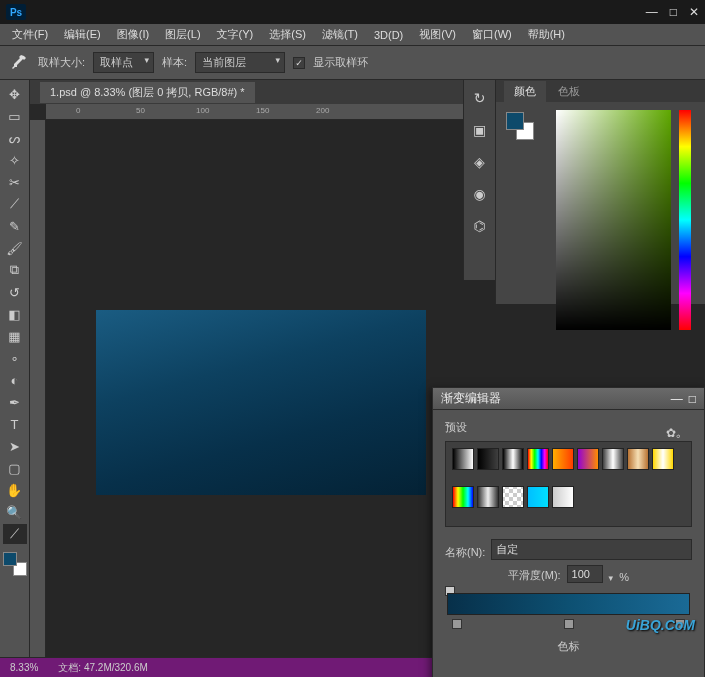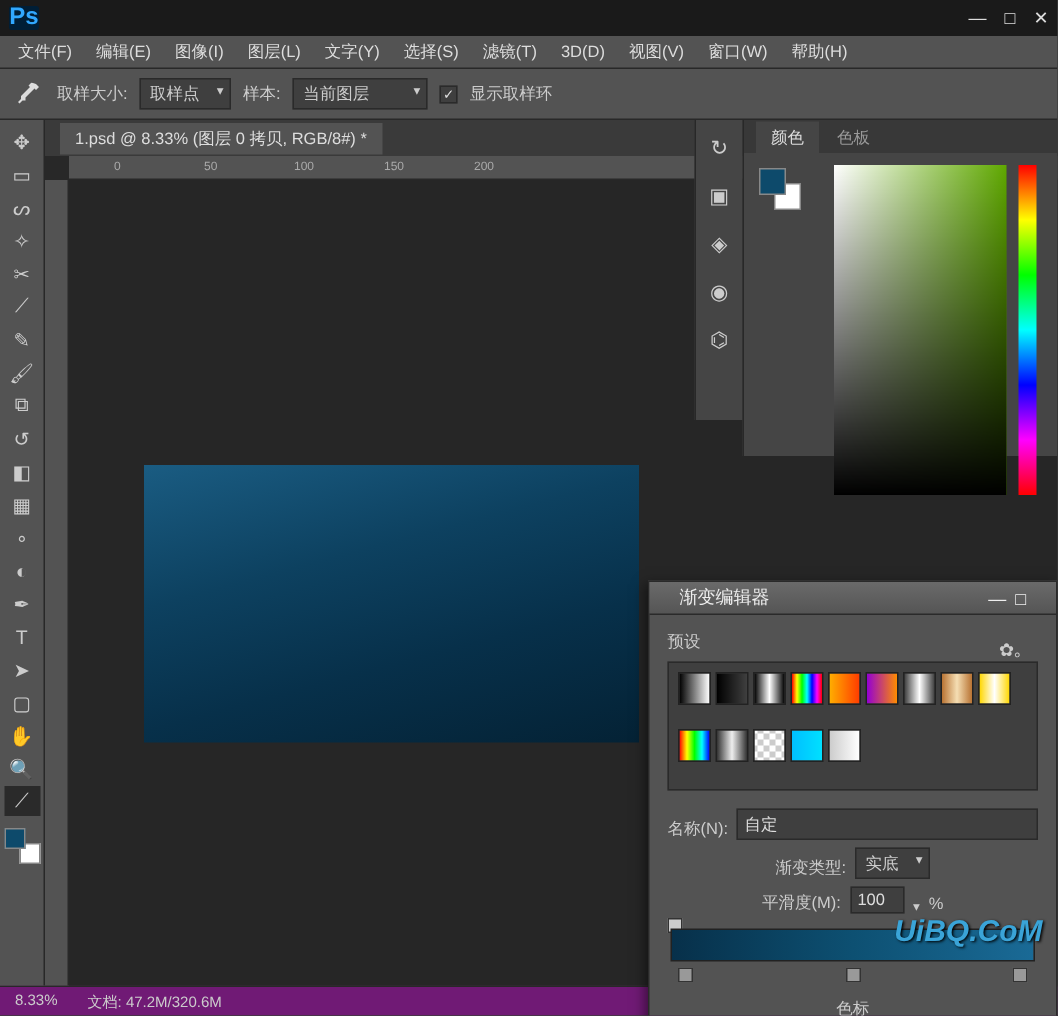--- a/index.html
+++ b/index.html
@@ -1,20 +1,20 @@
 <!DOCTYPE html>
 <html><head>
 <meta charset="utf-8">
 <style>
 * { margin: 0; padding: 0; box-sizing: border-box; font-family: "Microsoft YaHei", sans-serif; }
 body { background: #535353; width: 705px; height: 677px; overflow: hidden; color: #ccc; font-size: 11px; }
 .app { width: 100%; height: 100%; display: flex; flex-direction: column; }
 
 .titlebar { height: 24px; background: #1a1a1a; display: flex; align-items: center; padding: 0 6px; }
-.ps-logo { width: 20px; height: 16px; background: #001e36; color: #31a8ff; font-weight: bold; font-size: 16px; display: flex; align-items: center; justify-content: center; border-radius: 2px; }
+.ps-logo { width: 20px; height: 16px; background: #001e36; color: #31a8ff; font-weight: bold; font-size: 10px; display: flex; align-items: center; justify-content: center; border-radius: 2px; }
 .win-controls { margin-left: auto; display: flex; gap: 12px; color: #ddd; font-size: 12px; }
 .win-controls span { cursor: pointer; }
 
 .menubar { height: 22px; background: #535353; display: flex; align-items: center; padding: 0 6px; gap: 4px; border-bottom: 1px solid #282828; }
 .menubar span { padding: 2px 6px; cursor: pointer; color: #ddd; }
 
 .toolbar { height: 34px; background: #535353; display: flex; align-items: center; padding: 0 8px; gap: 8px; border-bottom: 1px solid #282828; }
 .tool-icon { width: 22px; height: 22px; display: flex; align-items: center; justify-content: center; }
 .dropdown { background: #3f3f3f; border: 1px solid #2a2a2a; padding: 2px 20px 2px 6px; color: #ccc; position: relative; min-width: 60px; }
 .dropdown::after { content: "▾"; position: absolute; right: 4px; font-size: 9px; }
@@ -48,35 +48,35 @@
 .cp-tab { padding: 3px 10px; background: #454545; color: #ddd; font-size: 11px; }
 .cp-tab.inactive { background: #383838; color: #999; }
 .cp-body { padding: 10px; }
 .cp-swatch { position: relative; width: 28px; height: 28px; float: left; margin-right: 8px; }
 .cp-sw-fg { position: absolute; width: 18px; height: 18px; background: #0d4a6b; border: 1px solid #888; z-index: 2; }
 .cp-sw-bg { position: absolute; width: 18px; height: 18px; background: #fff; border: 1px solid #888; bottom: 0; right: 0; }
 .color-field { position: absolute; left: 60px; top: 30px; width: 115px; height: 220px; background: linear-gradient(to right, #fff, #5fa800), linear-gradient(to top, #000, transparent); background-blend-mode: multiply; }
 .hue-strip { position: absolute; right: 14px; top: 30px; width: 12px; height: 220px; background: linear-gradient(to bottom, #f00, #ff0, #0f0, #0ff, #00f, #f0f, #f00); }
 
 .grad-dialog { position: absolute; left: 432px; top: 307px; width: 273px; height: 330px; background: #535353; border: 1px solid #2a2a2a; box-shadow: -2px 2px 8px rgba(0,0,0,0.5); }
-.grad-title { height: 22px; background: linear-gradient(#6a6a6a, #555); display: flex; align-items: center; padding: 0 20px; color: #eee; font-size: 12px; border-bottom: 1px solid #2a2a2a; justify-content: space-between; }
+.grad-title { height: 22px; background: linear-gradient(#6a6a6a, #555); display: flex; align-items: center; padding: 0 8px; color: #eee; font-size: 12px; border-bottom: 1px solid #2a2a2a; justify-content: space-between; }
 .grad-title .wc { margin-left: auto; display: flex; gap: 6px; }
 .grad-body { padding: 10px 12px; color: #ccc; font-size: 11px; }
 .grad-presets { border: 1px solid #2a2a2a; background: #3f3f3f; padding: 6px; display: flex; flex-wrap: wrap; gap: 3px; margin: 6px 0 12px 0; min-height: 86px; }
 .preset { width: 22px; height: 22px; border: 1px solid #222; }
 .row { display: flex; align-items: flex-end; gap: 6px; margin: 5px 0; }
 .text-input { background: #3f3f3f; border: 1px solid #2a2a2a; padding: 2px 4px; color: #ddd; flex: 1; min-width: 40px; }
 .num-input { background: #3f3f3f; border: 1px solid #2a2a2a; padding: 2px 4px; color: #ddd; width: 36px; }
 .grad-bar { height: 22px; margin: 10px 2px 4px 2px; background: linear-gradient(to right, #07304a, #0d5072, #1a6a96); border: 1px solid #222; position: relative; }
 .grad-stops { height: 12px; position: relative; margin: 0 2px; }
 .stop { position: absolute; width: 10px; height: 10px; background: #999; border: 1px solid #333; transform: translateX(-50%); }
 
 .statusbar { height: 20px; background: #701a75; display: flex; align-items: center; padding: 0 10px; gap: 20px; color: #ccc; font-size: 10px; border-top: 1px solid #282828; }
 
-.watermark { position: absolute; right: 10px; bottom: 24px; color: #3aa4d8; font-weight: bold; font-size: 20px; font-style: italic; text-shadow: 1px 1px 2px #000; }
+.watermark { position: absolute; right: 10px; bottom: 24px; color: #3aa4d8; font-weight: bold; font-size: 14px; font-style: italic; text-shadow: 1px 1px 2px #000; }
 .gear { position: absolute; right: 10px; top: 6px; color: #ccc; font-size: 12px; }
 .preset-label-row { display: flex; align-items: center; position: relative; }
 </style>
 </head>
 <body>
 
 <div class="app">
   <div class="titlebar">
     <div class="ps-logo">Ps</div>
     <div class="win-controls">
@@ -212,24 +212,20 @@
             <div class="preset" style="background: linear-gradient(to right, rgb(51, 51, 51), rgb(238, 238, 238), rgb(51, 51, 51));"></div>
             <div class="preset" style="background: repeating-conic-gradient(rgb(204, 204, 204) 0deg, rgb(204, 204, 204) 25%, rgb(255, 255, 255) 0deg, rgb(255, 255, 255) 50%) 50% center / 8px 8px;"></div>
             <div class="preset" style="background: linear-gradient(to right, rgb(0, 191, 255), rgb(0, 224, 255));"></div>
             <div class="preset" style="background: linear-gradient(to right, rgb(204, 204, 204), rgb(255, 255, 255));"></div>
           </div>
         <div class="row">
           <span>名称(N):</span>
           <div class="text-input">自定</div>
         </div>
         <div class="row" style="justify-content:center">
-          <span>渐变类型:</span>
-          <div class="dropdown" style="min-width:50px">实底</div>
-        </div>
-        <div class="row" style="justify-content:center">
           <span>平滑度(M):</span>
           <div class="num-input">100</div>
           <span style="font-size:9px">▾</span>
           <span>%</span>
         </div>
         <div style="position:relative;margin-top:4px">
           <div class="stop" style="left:2%;top:-2px;background:#ccc"></div>
         </div>
         <div class="grad-bar"></div>
         <div class="grad-stops">

